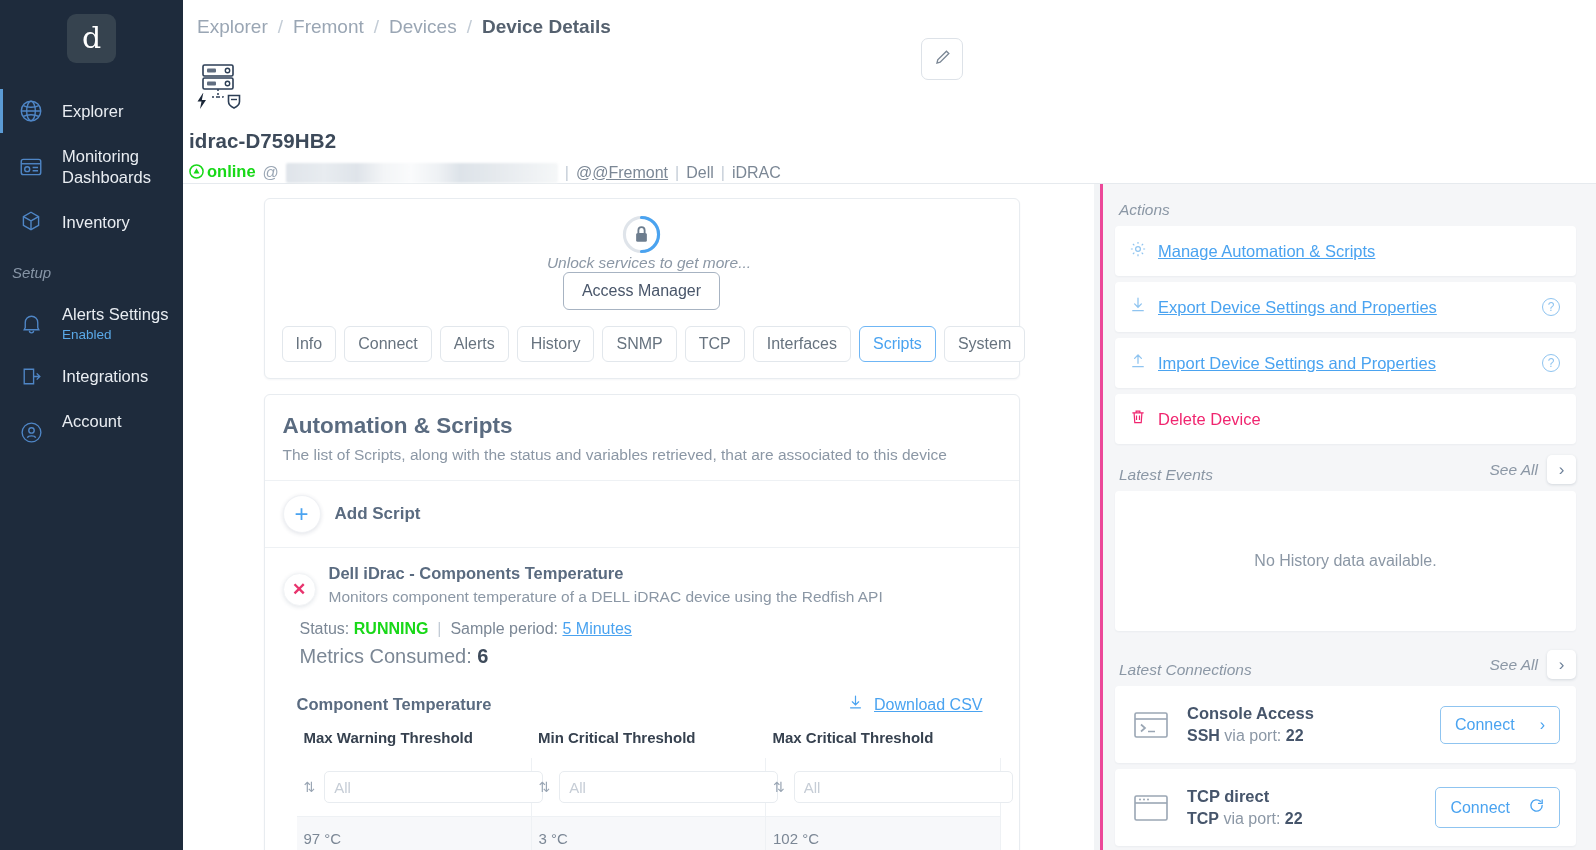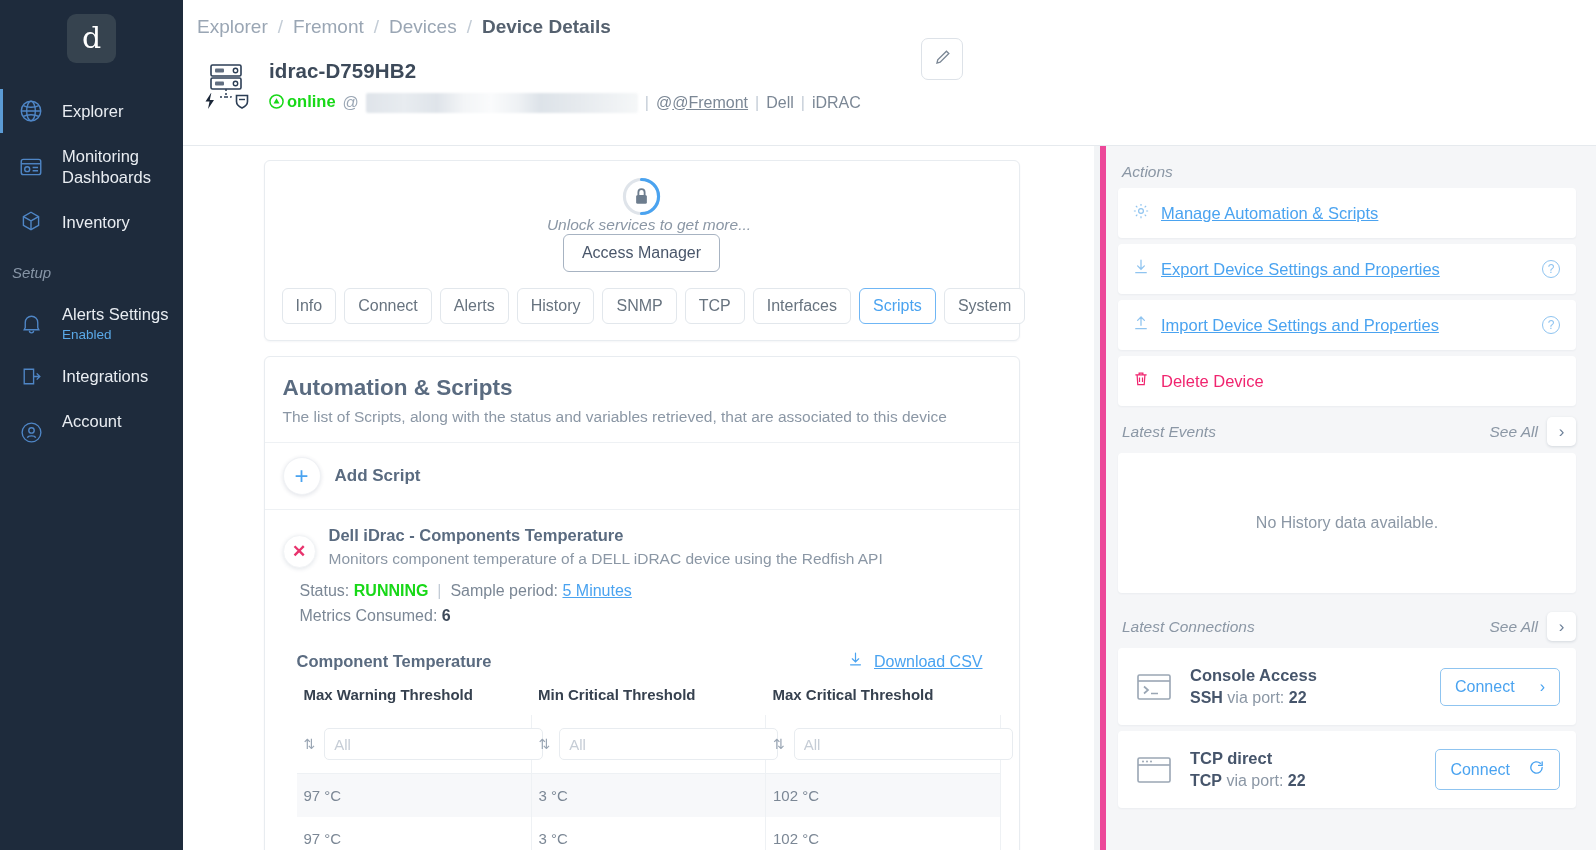--- a/index.html
+++ b/index.html
@@ -69,21 +69,21 @@
   .breadcrumb {
     display: flex; align-items: center; gap: 10px;
     padding: 0 0 0 14px; font-size: 19px; color: #9aa6b4;
   }
   .breadcrumb .crumb { cursor: pointer; }
   .breadcrumb .sep { color: #c3ccd6; }
   .breadcrumb .crumb.current { color: #55616f; font-weight: bold; cursor: default; }
 
   .device-row {
     display: flex; align-items: flex-start; gap: 14px;
-    padding: 19px 0 0 14px; position: relative;
+    padding: 19px 0 0 6px; position: relative; flex-direction: column;
   }
   .device-icon { width: 58px; min-width:58px; height: 56px; position: relative; }
   .device-info { padding-top: 2px; }
   .device-name { font-size: 20.5px; font-weight: bold; color: #3d4a5a; letter-spacing: .1px;}
   .device-meta {
     display: flex; align-items: center; gap: 7px;
     margin-top: 9px; font-size: 16px; color: #7b8795;
   }
   .status { color: #18d818; font-weight: bold; font-size: 16.5px; }
   .status-dot { display:inline-block; vertical-align:-2px; margin-right:3px;}
@@ -169,21 +169,21 @@
     width: 33px; height: 33px; min-width:33px; border-radius: 50%; background: #fff;
     border: 1px solid #f2f4f6; box-shadow: 0 1px 4px rgba(40,60,90,.13);
     display: flex; align-items: center; justify-content: center;
     color: #e8336d; font-size: 17px; font-weight: bold; margin-top: 9px;
   }
   .script-name { font-size: 16.5px; font-weight: bold; color: #5a6b80; }
   .script-desc { margin-top: 5px; font-size: 15.5px; color: #8b97a5; }
   .script-status { margin: 14px 0 0 17px; font-size: 16px; color: #7b8795; }
   .script-status b.run { color: #18d818; font-weight: bold; }
   .slink { color: #4aa3f0; text-decoration: underline; cursor: pointer; }
-  .script-metrics { margin: 7px 0 0 17px; font-size: 16px; color: #7b8795; }
+  .script-metrics { margin: 7px 0 0 17px; font-size: 20px; color: #7b8795; }
   .script-metrics b { color: #3d4a5a; }
 
   .table-wrap { margin: 26px 0 0 14px; position: relative; }
   .table-head-row { display: flex; align-items: center; justify-content: space-between; padding-right: 18px; }
   .table-title { font-size: 16.5px; font-weight: bold; color: #5a6b80; }
   .dl-csv { display: flex; align-items: center; gap: 10px; color: #4aa3f0; font-size: 16px; }
   .dl-csv .t { text-decoration: underline; cursor: pointer; }
 
   table.data { width: 100%; border-collapse: collapse; margin-top: 14px; table-layout: fixed; }
   table.data th {
@@ -202,29 +202,29 @@
   table.data td {
     font-size: 15px; color: #7b8795; padding: 13px 0 13px 7px;
     border-right: 1px solid #eef1f4;
   }
   table.data tbody tr:first-child td { border-top: 1px solid #eef1f4; }
   .shade-row td { background: #f7f8fa; }
 
   
   .right-col {
     width: 496px; min-width: 496px; height: 100%;
-    background: #f5f6f8; border-left: 6px solid #ec4899;
+    background: #f5f6f8; border-left: 3px solid #ec4899;
     padding: 12px 20px 0 12px; overflow: hidden;
   }
   .panel-label {
     font-style: italic; color: #8b97a5; font-size: 15.5px;
     padding: 5px 0 7px 4px;
   }
   .panel-label-row {
-    display: flex; align-items: center; justify-content: space-between;
+    display: flex; align-items: flex-end; justify-content: space-between;
     padding: 5px 0 7px 4px;
   }
   .see-all { display: flex; align-items: center; gap: 9px; }
   .see-all .sa-t { font-style: italic; color: #8b97a5; font-size: 15.5px; cursor:pointer; }
   .sa-btn {
     width: 29px; height: 29px; background: #fff; border-radius: 5px;
     box-shadow: 0 1px 3px rgba(40,60,90,.16);
     display: flex; align-items: center; justify-content: center;
     color: #6e8199; font-size: 17px; cursor: pointer;
   }

